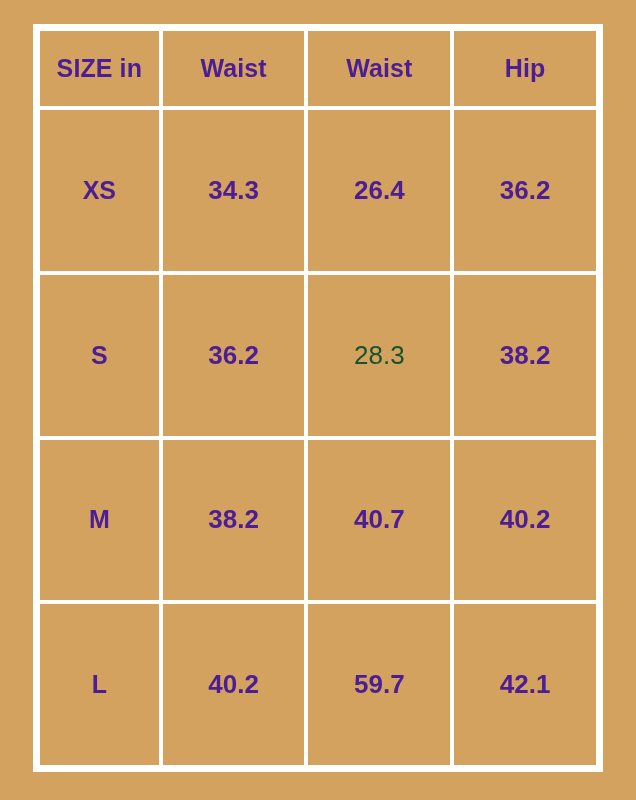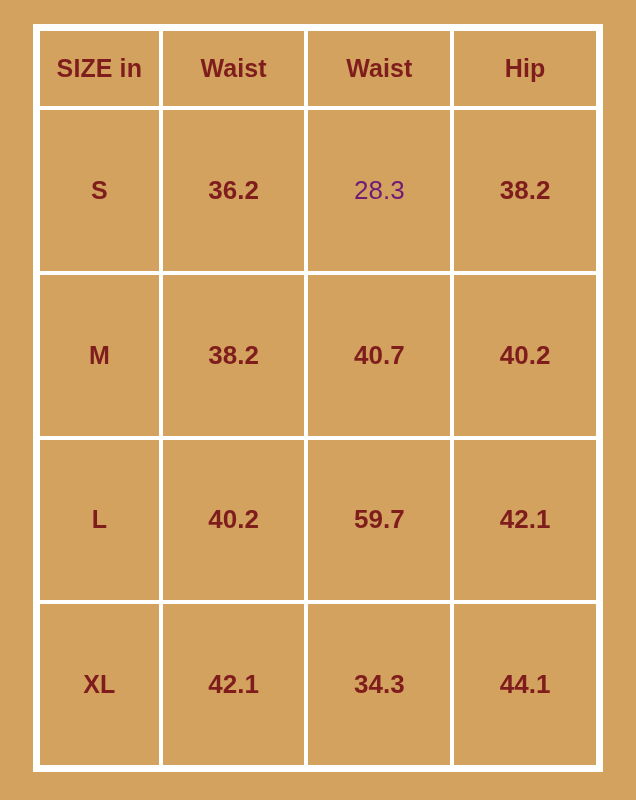--- a/index.html
+++ b/index.html
@@ -27,21 +27,21 @@
     border-collapse: separate;
     border-spacing: 0;
     background: #ffffff;          
     border: 5px solid #ffffff;
     table-layout: fixed;
   }
 
   table.size-chart td,
   table.size-chart th {
     background: #d3a25f;
-    color: #7f1d1d;
+    color: #4c1d95;
     text-align: center;
     vertical-align: middle;
     border: 2px solid #ffffff;
     padding: 0;
   }
 
   
   col.col-size  { width: 122px; }
   col.col-meas  { width: 145px; }
 
@@ -59,21 +59,21 @@
   }
 
   tbody td.size-label {
     font-size: 25px;
     font-weight: bold;
   }
 
   
   tbody td.light-weight {
     font-weight: normal;
-    color: #701a75;
+    color: #14532d;
   }
 </style>
 </head>
 <body>
 
 <div id="size-chart-wrap">
   <table class="size-chart">
     <colgroup>
       <col class="col-size">
       <col class="col-meas">
@@ -83,38 +83,38 @@
     <thead>
       <tr>
         <th>SIZE in</th>
         <th>Waist</th>
         <th>Waist</th>
         <th>Hip</th>
       </tr>
     </thead>
     <tbody>
       <tr>
+        <td class="size-label">XS</td>
+        <td>34.3</td>
+        <td>26.4</td>
+        <td>36.2</td>
+      </tr>
+      <tr>
         <td class="size-label">S</td>
         <td>36.2</td>
         <td class="light-weight">28.3</td>
         <td>38.2</td>
       </tr>
       <tr>
         <td class="size-label">M</td>
         <td>38.2</td>
         <td>40.7</td>
         <td>40.2</td>
       </tr>
       <tr>
         <td class="size-label">L</td>
         <td>40.2</td>
         <td>59.7</td>
         <td>42.1</td>
       </tr>
-      <tr>
-        <td class="size-label">XL</td>
-        <td>42.1</td>
-        <td>34.3</td>
-        <td>44.1</td>
-      </tr>
     </tbody>
   </table>
 </div>
 
 </body></html>

